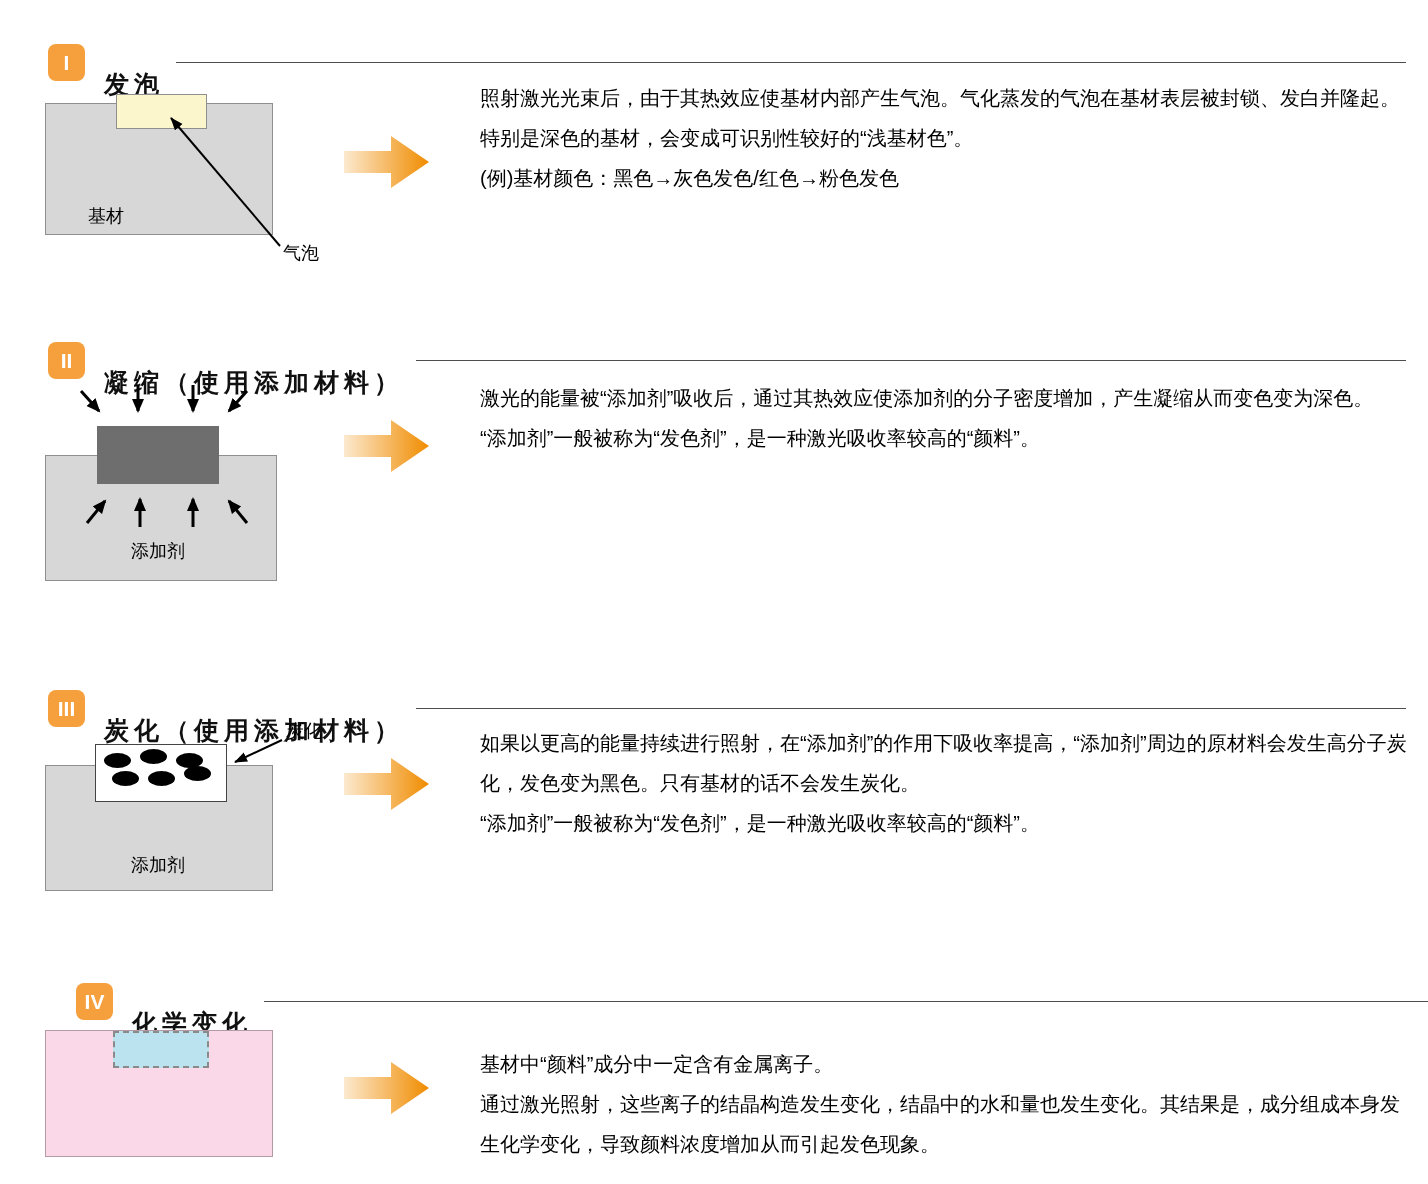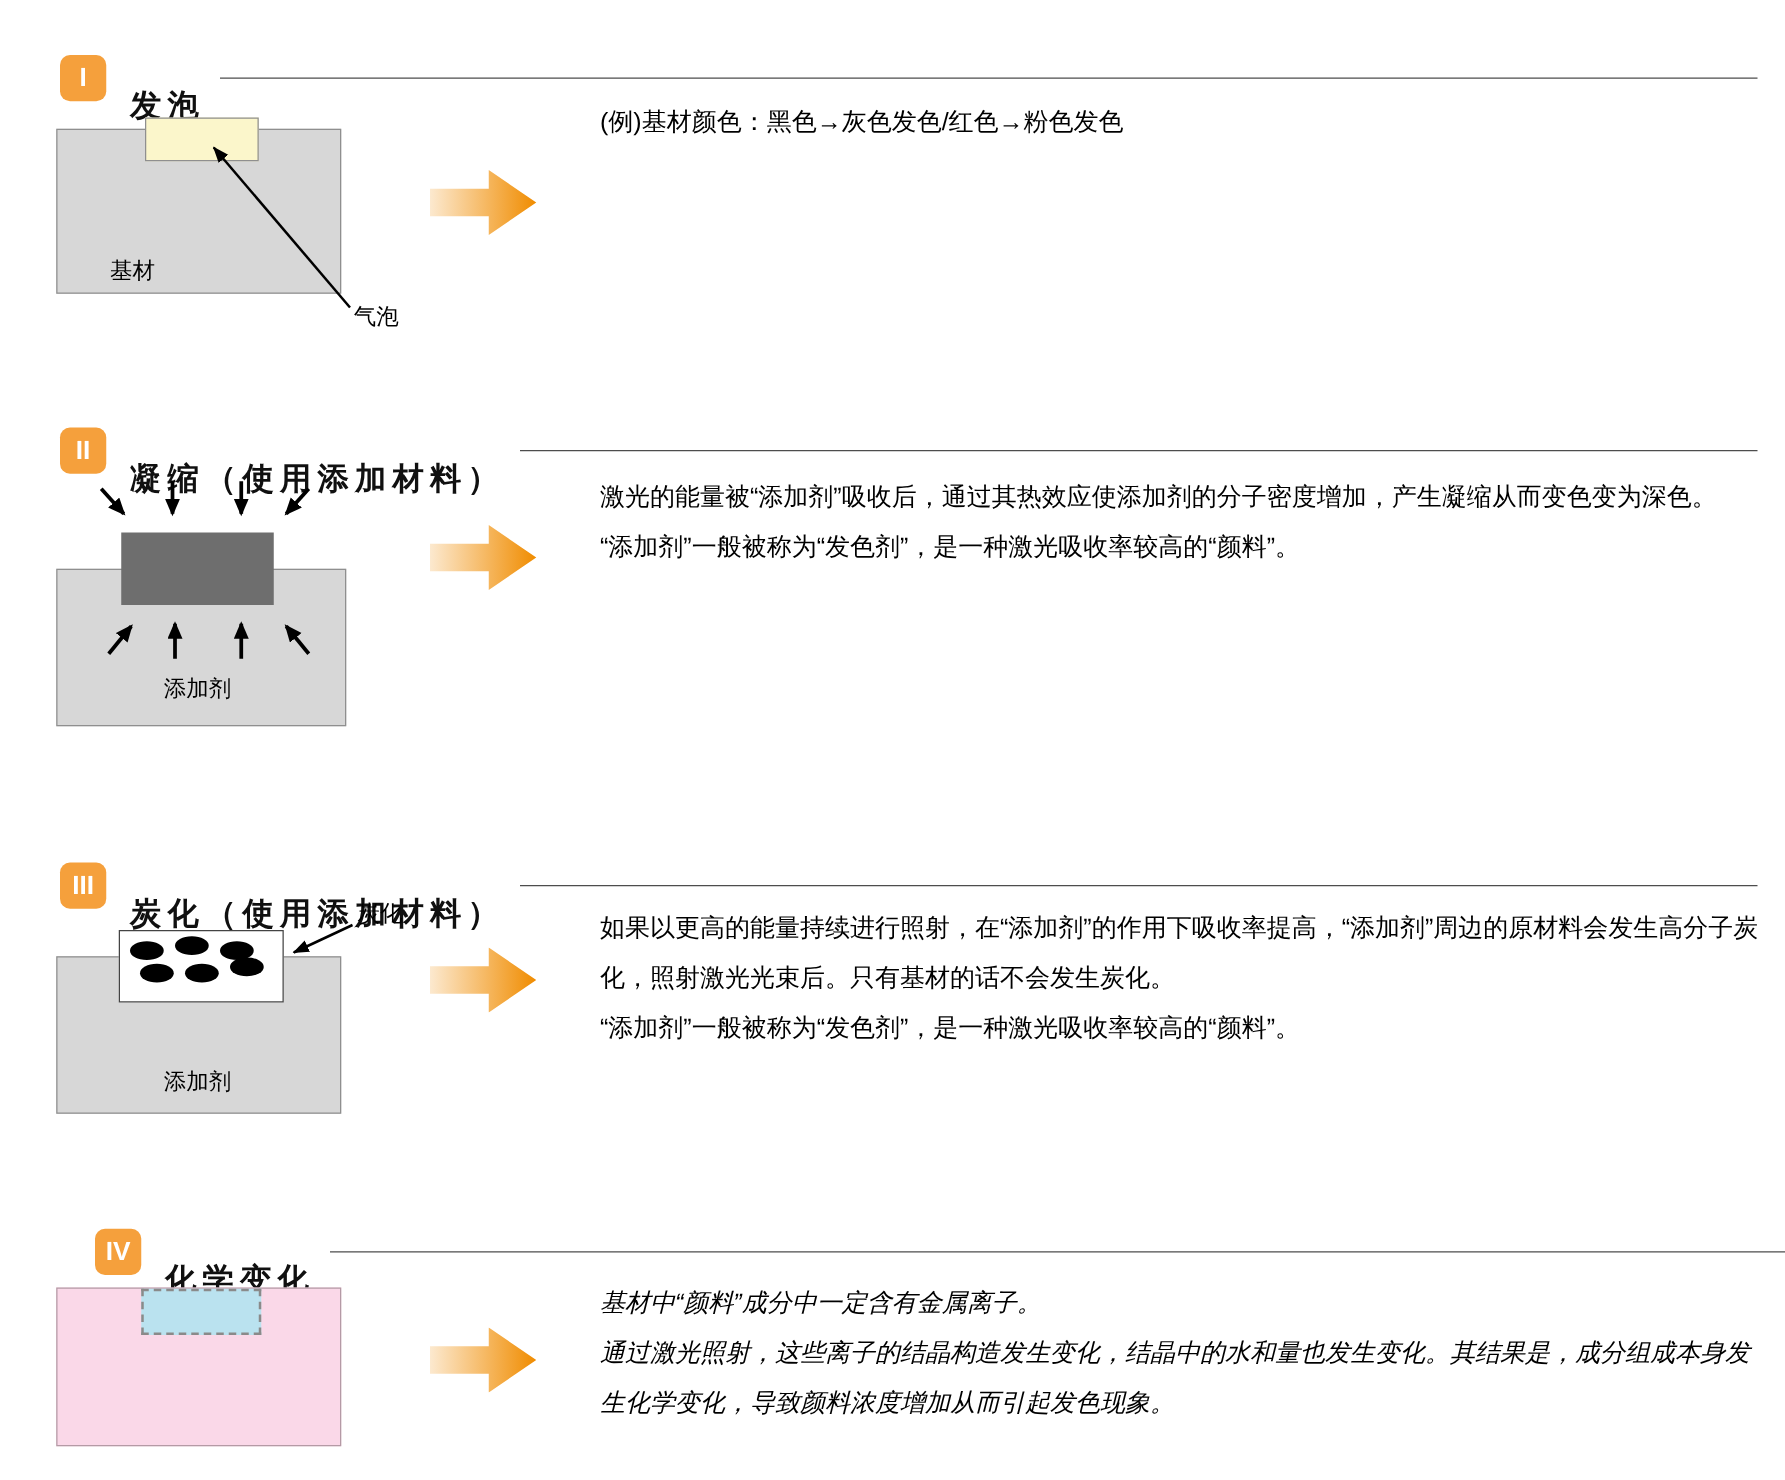--- a/index.html
+++ b/index.html
@@ -54,20 +54,21 @@
         <line x1="235" y1="152" x2="126" y2="24" stroke="#000" stroke-width="2" marker-end="url(#aheadSm)"></line>
       </svg>
       <div class="diagram-label" style="left:238px;top:147px;">气泡</div>
     </div>
 
     <svg class="abs" style="left:344px;top:136px;" width="86" height="52" viewBox="0 0 86 52">
       <polygon points="0,15 47,15 47,0 85,26 47,52 47,37 0,37" fill="url(#gradArrow)"></polygon>
     </svg>
 
     <div class="abs desc" style="left:480px;top:78px;">
+      <p>照射激光光束后，由于其热效应使基材内部产生气泡。气化蒸发的气泡在基材表层被封锁、发白并隆起。特别是深色的基材，会变成可识别性较好的“浅基材色”。</p>
       <p>(例)基材颜色：黑色→灰色发色/红色→粉色发色</p>
     </div>
   </section>
 
   <section>
     <div class="sec-header" style="left:48px;top:322px;">
       <div class="badge">II</div>
       <div class="sec-title">凝缩（使用添加材料）</div>
       <div class="rule"></div>
     </div>
@@ -122,40 +123,40 @@
       </svg>
       <div class="diagram-label" style="left:241px;top:4px;">炭化</div>
       <div class="diagram-label" style="left:86px;top:138px;">添加剂</div>
     </div>
 
     <svg class="abs" style="left:344px;top:758px;" width="86" height="52" viewBox="0 0 86 52">
       <polygon points="0,15 47,15 47,0 85,26 47,52 47,37 0,37" fill="url(#gradArrow)"></polygon>
     </svg>
 
     <div class="abs desc" style="left:480px;top:723px;">
-      <p>如果以更高的能量持续进行照射，在“添加剂”的作用下吸收率提高，“添加剂”周边的原材料会发生高分子炭化，照射激光光束后。只有基材的话不会发生炭化。</p>
+      <p>如果以更高的能量持续进行照射，在“添加剂”的作用下吸收率提高，“添加剂”周边的原材料会发生高分子炭化，发色变为黑色。只有基材的话不会发生炭化。</p>
       <p>“添加剂”一般被称为“发色剂”，是一种激光吸收率较高的“颜料”。</p>
     </div>
   </section>
 
   <section>
     <div class="sec-header" style="left:48px;top:963px;padding-left:28px;">
       <div class="badge">IV</div>
       <div class="sec-title">化学变化</div>
       <div class="rule"></div>
     </div>
 
     <div class="abs" style="left:45px;top:1030px;width:235px;height:130px;">
       <div class="abs" style="left:0;top:0;width:226px;height:125px;background:var(--chemical-pink,#FAD8E8);border:1px solid #b49aa5;"></div>
       <div class="abs" style="left:68px;top:1px;width:92px;height:33px;background:var(--reaction-blue,#BAE2EF);border:2px dashed #8a8a8a;"></div>
     </div>
 
     <svg class="abs" style="left:344px;top:1062px;" width="86" height="52" viewBox="0 0 86 52">
       <polygon points="0,15 47,15 47,0 85,26 47,52 47,37 0,37" fill="url(#gradArrow)"></polygon>
     </svg>
 
-    <div class="abs desc" style="left:480px;top:1023px;font-style:italic;">
+    <div class="abs desc" style="left:480px;top:1044px;">
       <p>基材中“颜料”成分中一定含有金属离子。</p>
       <p>通过激光照射，这些离子的结晶构造发生变化，结晶中的水和量也发生变化。其结果是，成分组成本身发生化学变化，导致颜料浓度增加从而引起发色现象。</p>
     </div>
   </section>
 
 </div>
 
 </body></html>

